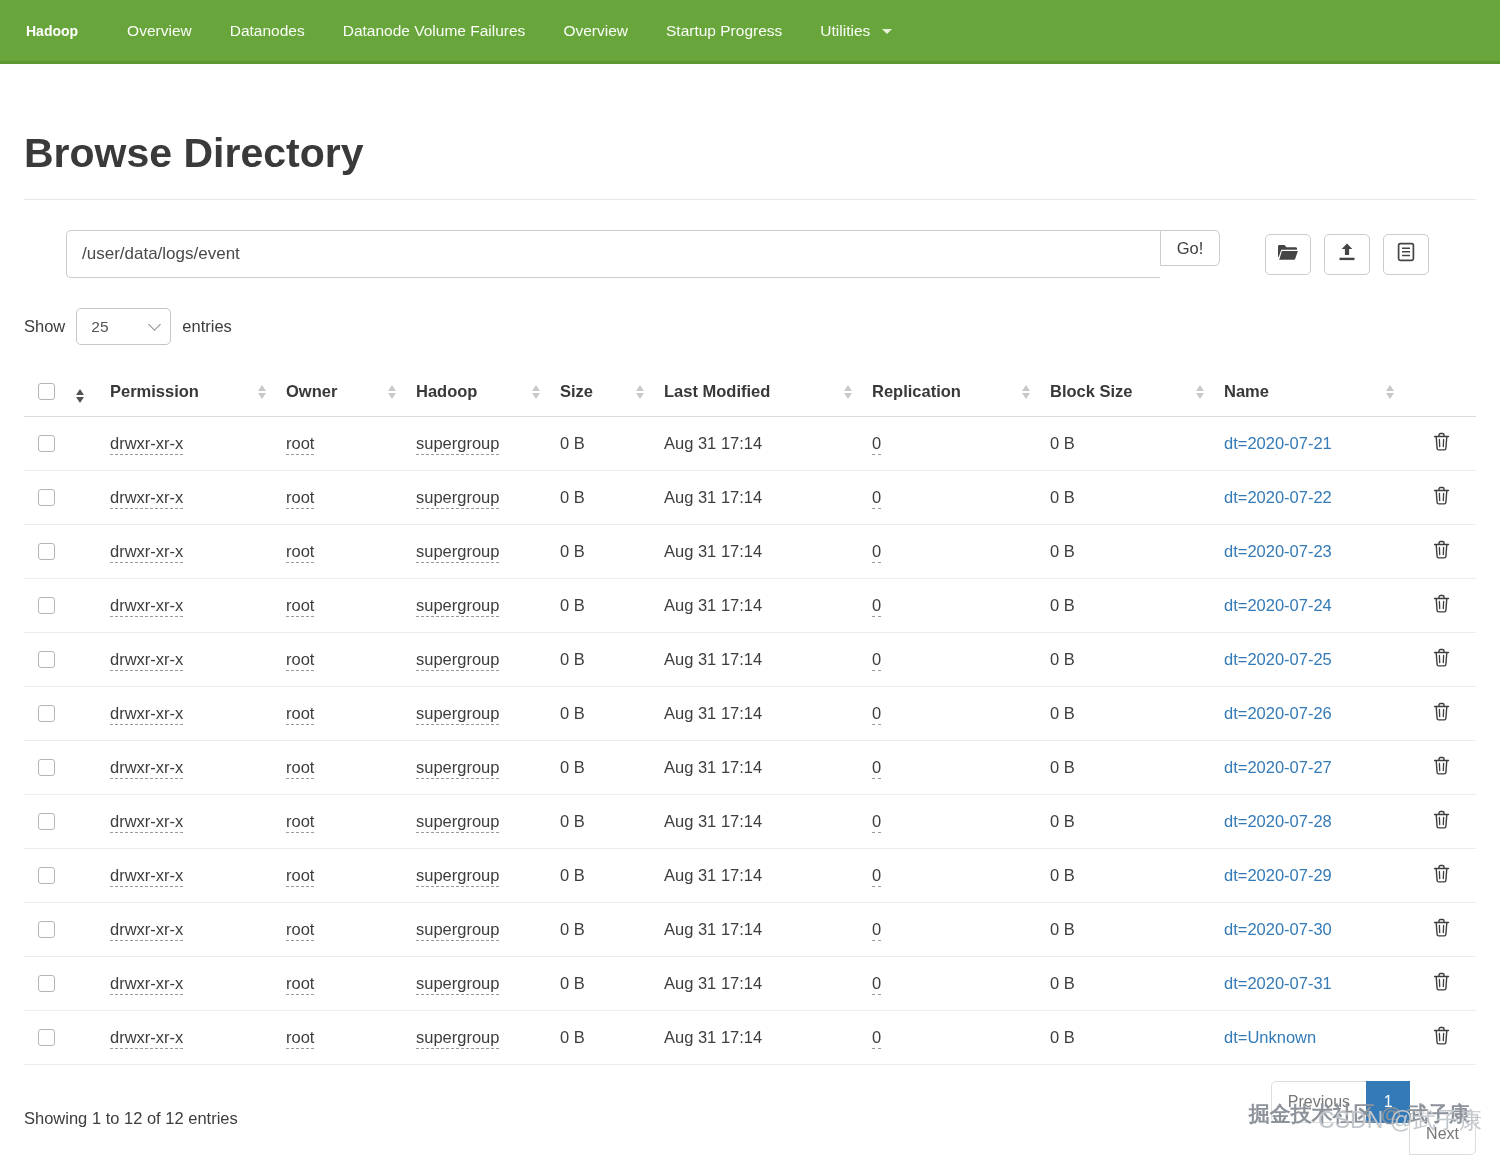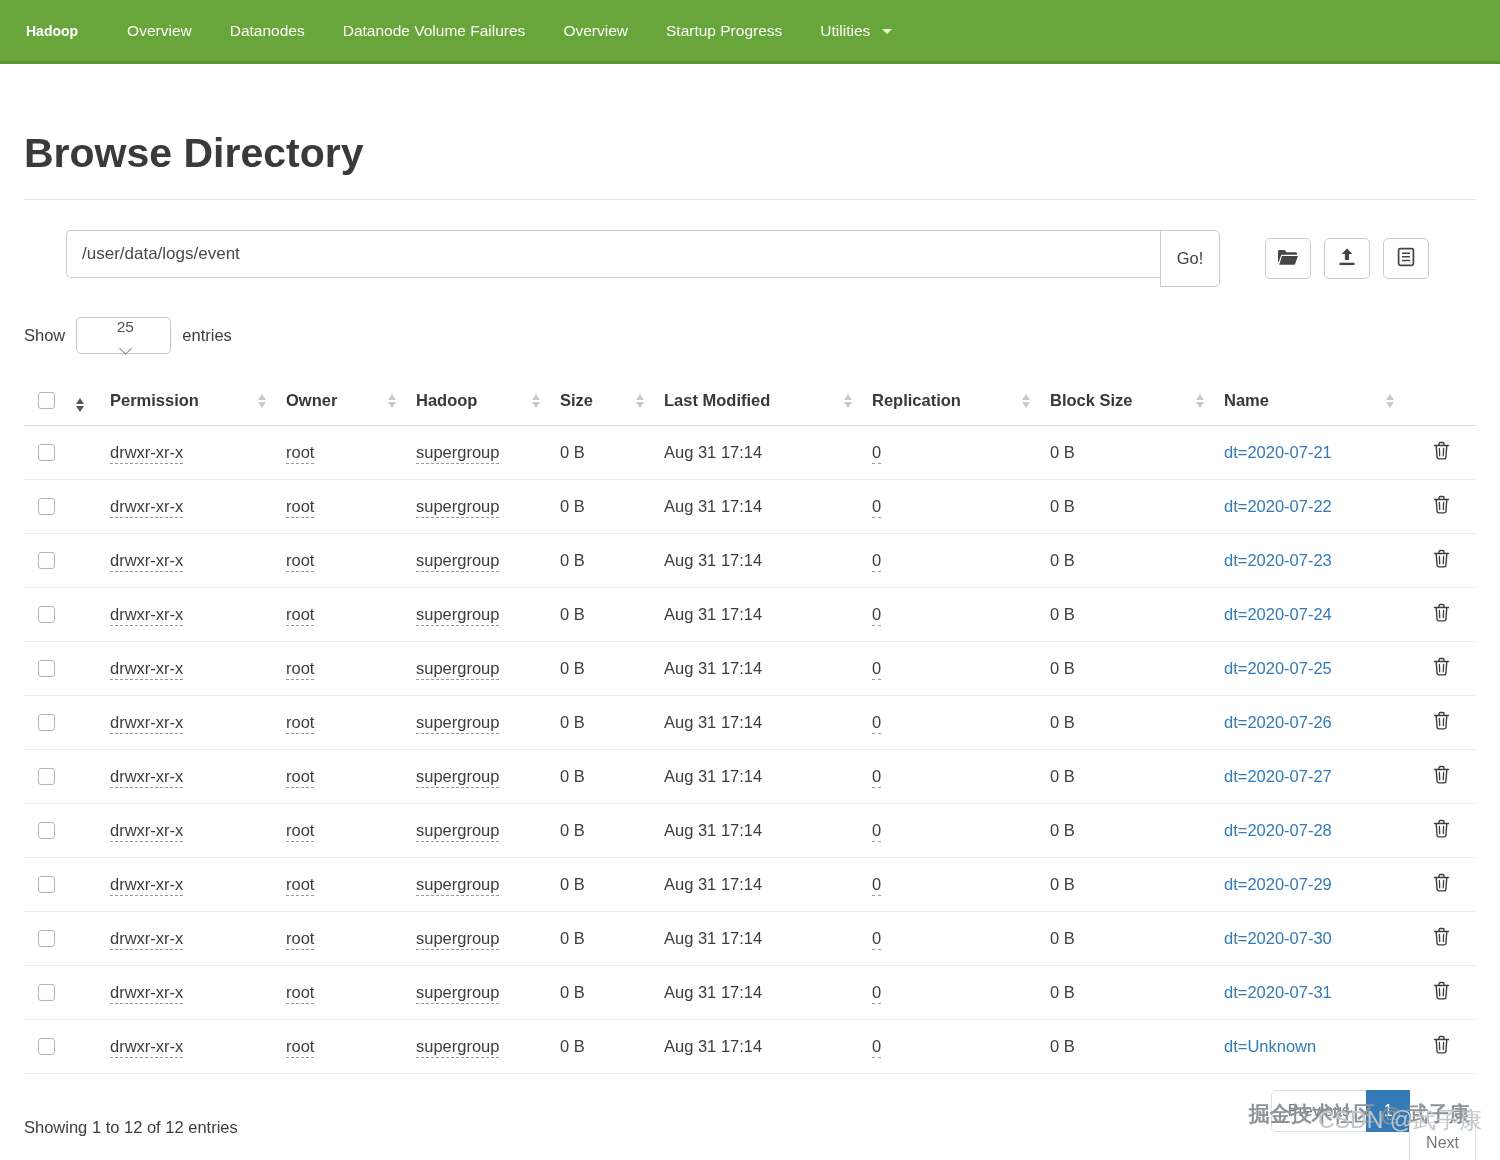--- a/index.html
+++ b/index.html
@@ -27,36 +27,36 @@
   .rule { border:none; border-top:1px solid #e8e8e8; margin:0 0 30px; }
   
   .path-row { display:flex; align-items:center; padding-right:47px; }
   .input-group { display:flex; flex:1; margin-right:45px;padding-left:42px; }
   .path-input {
     flex:1; height:48px; border:1px solid #ccc; border-right:none;
     border-radius:5px 0 0 5px; font-size:17px; padding:0 15px; color:#4a4a4a;
     outline:none; font-family:inherit;
   }
   .go-button {
-    width:60px; height:57px; border:1px solid #ccc; background:#fff;
+    width:60px; height:36px; border:1px solid #ccc; background:#fff;
     border-radius:0 5px 5px 0; font-size:16.5px; color:#3d3d3d; cursor:pointer;
     font-family:inherit;
   }
   .icon-button {
     width:46px; height:41px; border:1px solid #ccc; border-radius:5px; background:#fff;
     display:flex; align-items:center; justify-content:center; cursor:pointer;
   }
   .icon-button + .icon-button { margin-left:13px; }
   
   .controls-row { display:flex; align-items:center; justify-content:space-between; margin-top:30px; }
   .show-group, .search-group { display:flex; align-items:center; font-size:16.5px; color:#3d3d3d; }
   .page-size-select {
     width:95px; height:37px; border:1px solid #c6c6c6; border-radius:5px;
     margin:0 11px; display:flex; align-items:center; justify-content:space-between;
-    padding:0 11px 0 14px; font-size:15.5px; color:#555; cursor:pointer; background:#fff;flex-direction:column;
+    padding:0 11px 0 14px; font-size:15.5px; color:#555; cursor:pointer; background:#fff;
   }
   .chevron {
     width:9px; height:9px; border-right:1.6px solid #888; border-bottom:1.6px solid #888;
     transform:rotate(45deg); margin-top:-4px;
   }
   .search-input {
     width:192px; height:38px; border:1px solid #c6c6c6; border-radius:5px;
     margin-left:12px; padding:0 10px; font-size:16px; font-family:inherit; outline:none;
   }
   

